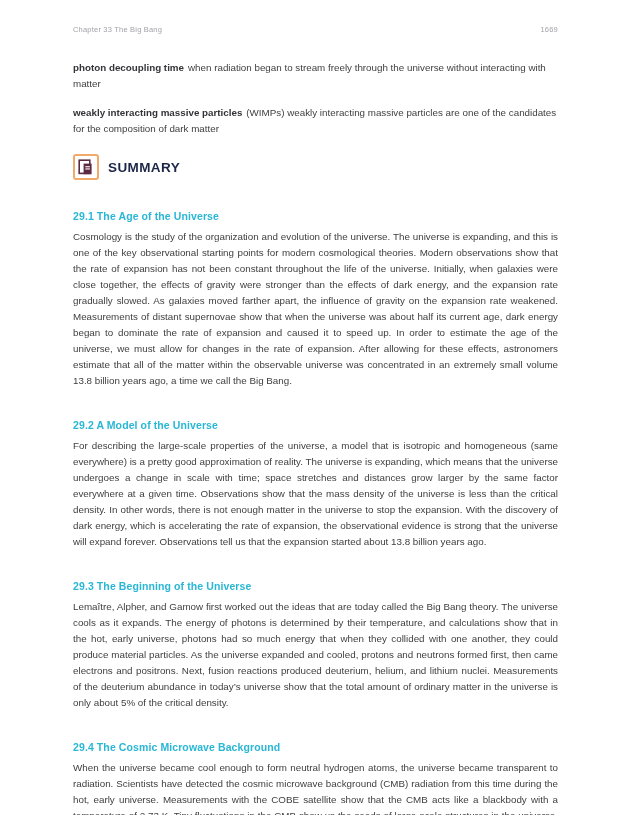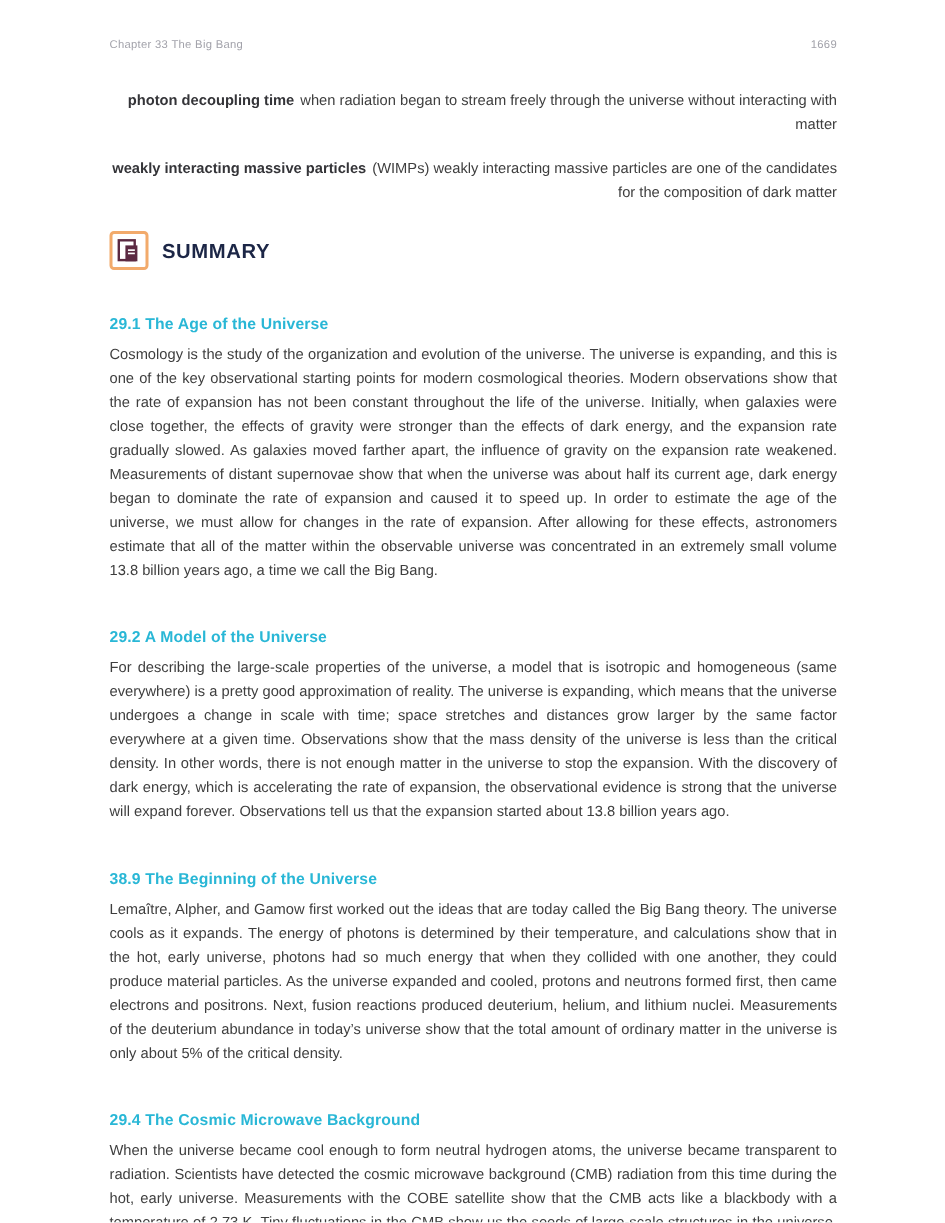--- a/index.html
+++ b/index.html
@@ -23,21 +23,20 @@
     font-size: 7.5px;
     color: #a2a2aa;
     letter-spacing: 0.2px;
     margin-bottom: 26px;
   }
   .glossary-entry {
     font-size: 9.8px;
     line-height: 16px;
     margin-bottom: 13px;
     color: #3e3e3e;
-    text-align: right;
   }
   .glossary-term {
     font-weight: bold;
     color: #343438;
     margin-right: 4px;
   }
   .summary-header {
     display: flex;
     align-items: center;
     margin-top: 17px;
@@ -104,21 +103,21 @@
       <h2 class="summary-title">SUMMARY</h2>
     </div>
 
     <div>
       <h3 class="section-heading">29.1 The Age of the Universe</h3>
       <p class="section-body">Cosmology is the study of the organization and evolution of the universe. The universe is expanding, and this is one of the key observational starting points for modern cosmological theories. Modern observations show that the rate of expansion has not been constant throughout the life of the universe. Initially, when galaxies were close together, the effects of gravity were stronger than the effects of dark energy, and the expansion rate gradually slowed. As galaxies moved farther apart, the influence of gravity on the expansion rate weakened. Measurements of distant supernovae show that when the universe was about half its current age, dark energy began to dominate the rate of expansion and caused it to speed up. In order to estimate the age of the universe, we must allow for changes in the rate of expansion. After allowing for these effects, astronomers estimate that all of the matter within the observable universe was concentrated in an extremely small volume 13.8 billion years ago, a time we call the Big Bang.</p>
 
       <h3 class="section-heading">29.2 A Model of the Universe</h3>
       <p class="section-body">For describing the large-scale properties of the universe, a model that is isotropic and homogeneous (same everywhere) is a pretty good approximation of reality. The universe is expanding, which means that the universe undergoes a change in scale with time; space stretches and distances grow larger by the same factor everywhere at a given time. Observations show that the mass density of the universe is less than the critical density. In other words, there is not enough matter in the universe to stop the expansion. With the discovery of dark energy, which is accelerating the rate of expansion, the observational evidence is strong that the universe will expand forever. Observations tell us that the expansion started about 13.8 billion years ago.</p>
 
-      <h3 class="section-heading">38.9 The Beginning of the Universe</h3>
+      <h3 class="section-heading">29.3 The Beginning of the Universe</h3>
       <p class="section-body">Lemaître, Alpher, and Gamow first worked out the ideas that are today called the Big Bang theory. The universe cools as it expands. The energy of photons is determined by their temperature, and calculations show that in the hot, early universe, photons had so much energy that when they collided with one another, they could produce material particles. As the universe expanded and cooled, protons and neutrons formed first, then came electrons and positrons. Next, fusion reactions produced deuterium, helium, and lithium nuclei. Measurements of the deuterium abundance in today’s universe show that the total amount of ordinary matter in the universe is only about 5% of the critical density.</p>
 
       <h3 class="section-heading">29.4 The Cosmic Microwave Background</h3>
       <p class="section-body">When the universe became cool enough to form neutral hydrogen atoms, the universe became transparent to radiation. Scientists have detected the cosmic microwave background (CMB) radiation from this time during the hot, early universe. Measurements with the COBE satellite show that the CMB acts like a blackbody with a temperature of 2.73 K. Tiny fluctuations in the CMB show us the seeds of large-scale structures in the universe. Detailed measurements of these fluctuations show that we live in a critical-density universe and that the critical density is composed of 31% matter, including dark matter, and 69% dark energy. Ordinary matter—the kinds of elementary particles we find on Earth—make up only about 5% of the critical density. CMB measurements also indicate that the universe is 13.8 billion years old.</p>
     </div>
 
   </div>
 </div>
 
 </body></html>

